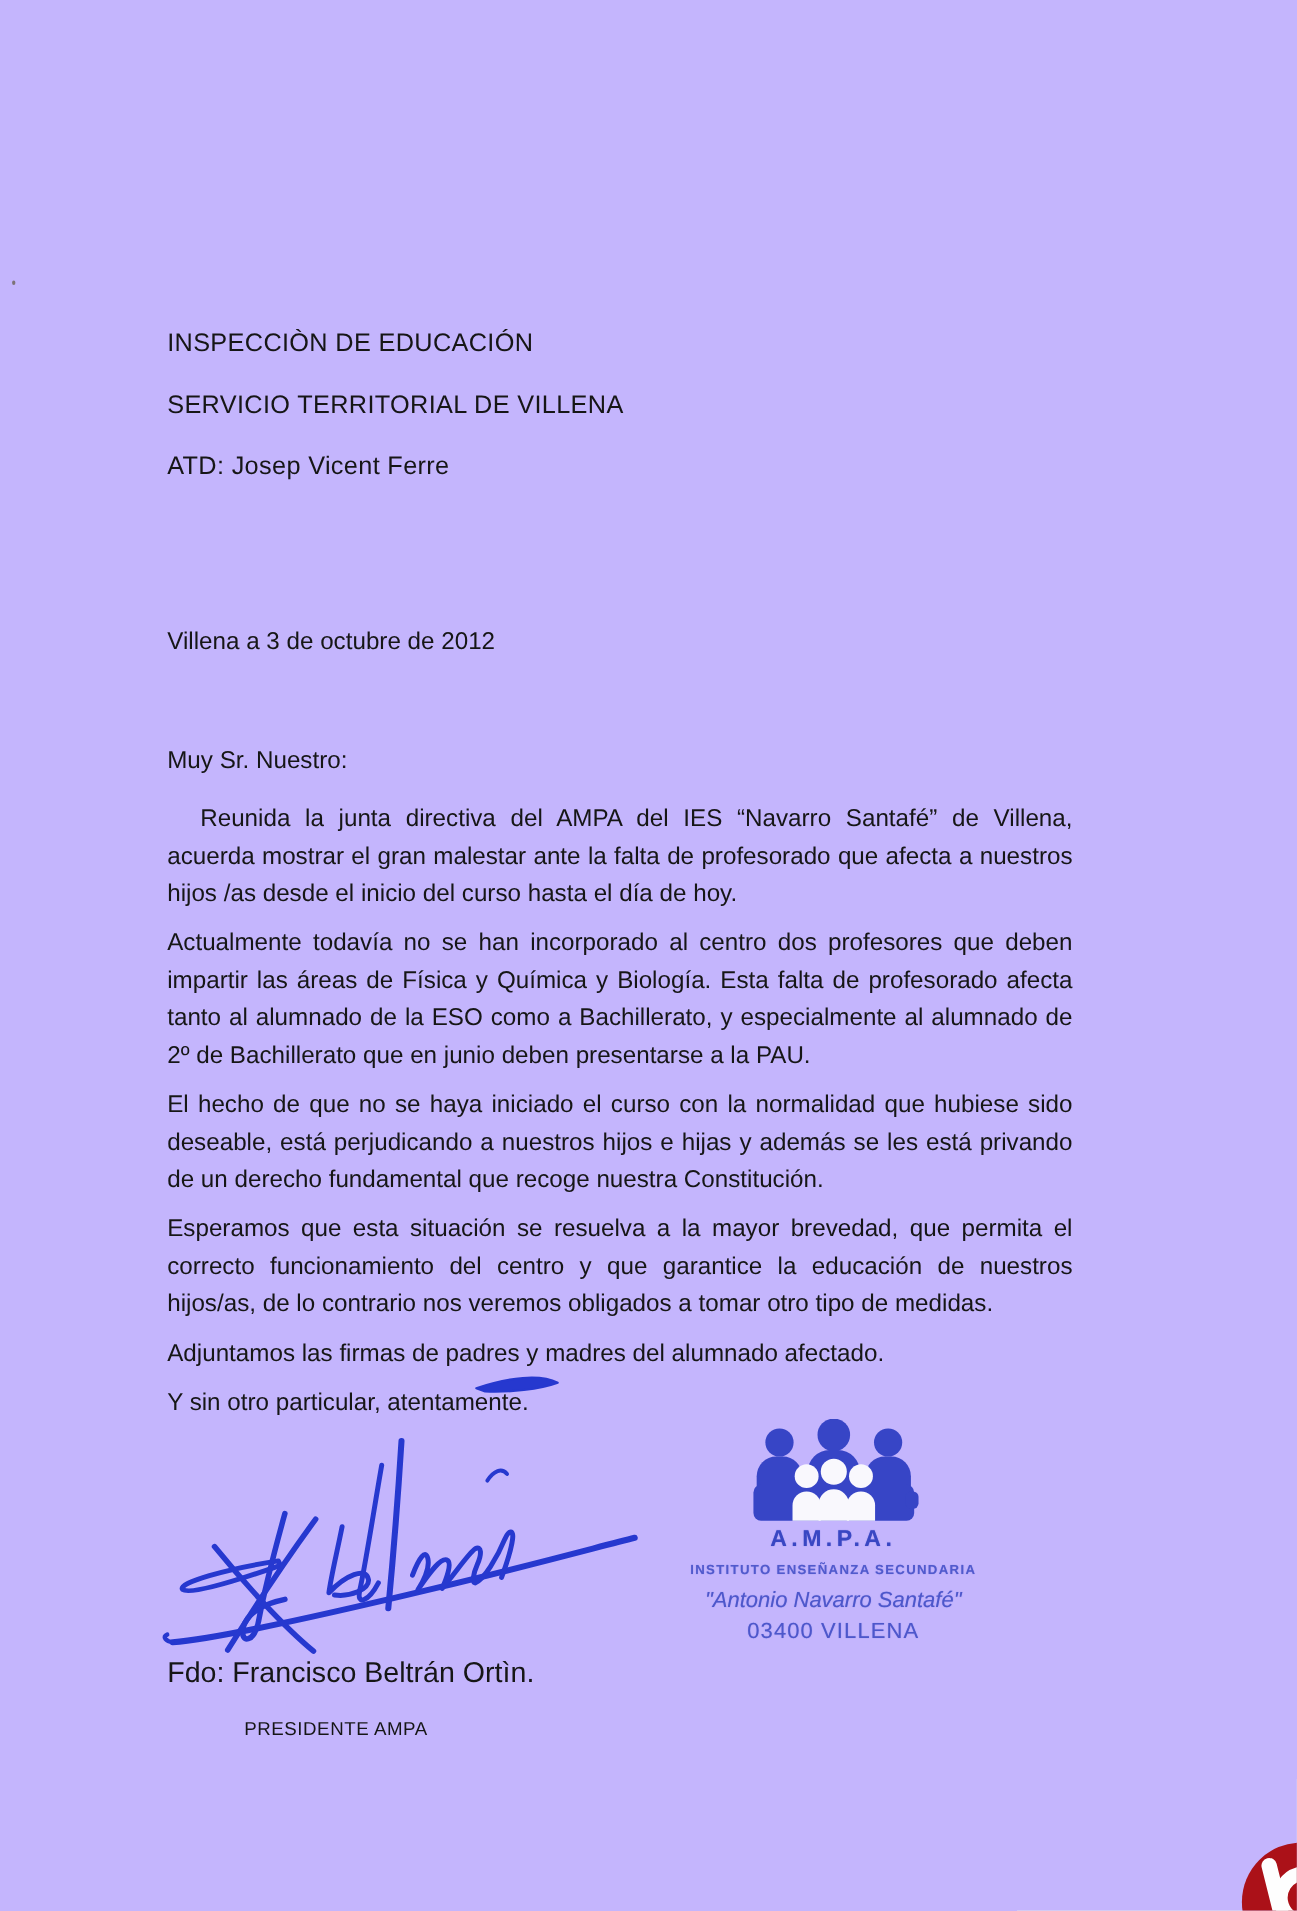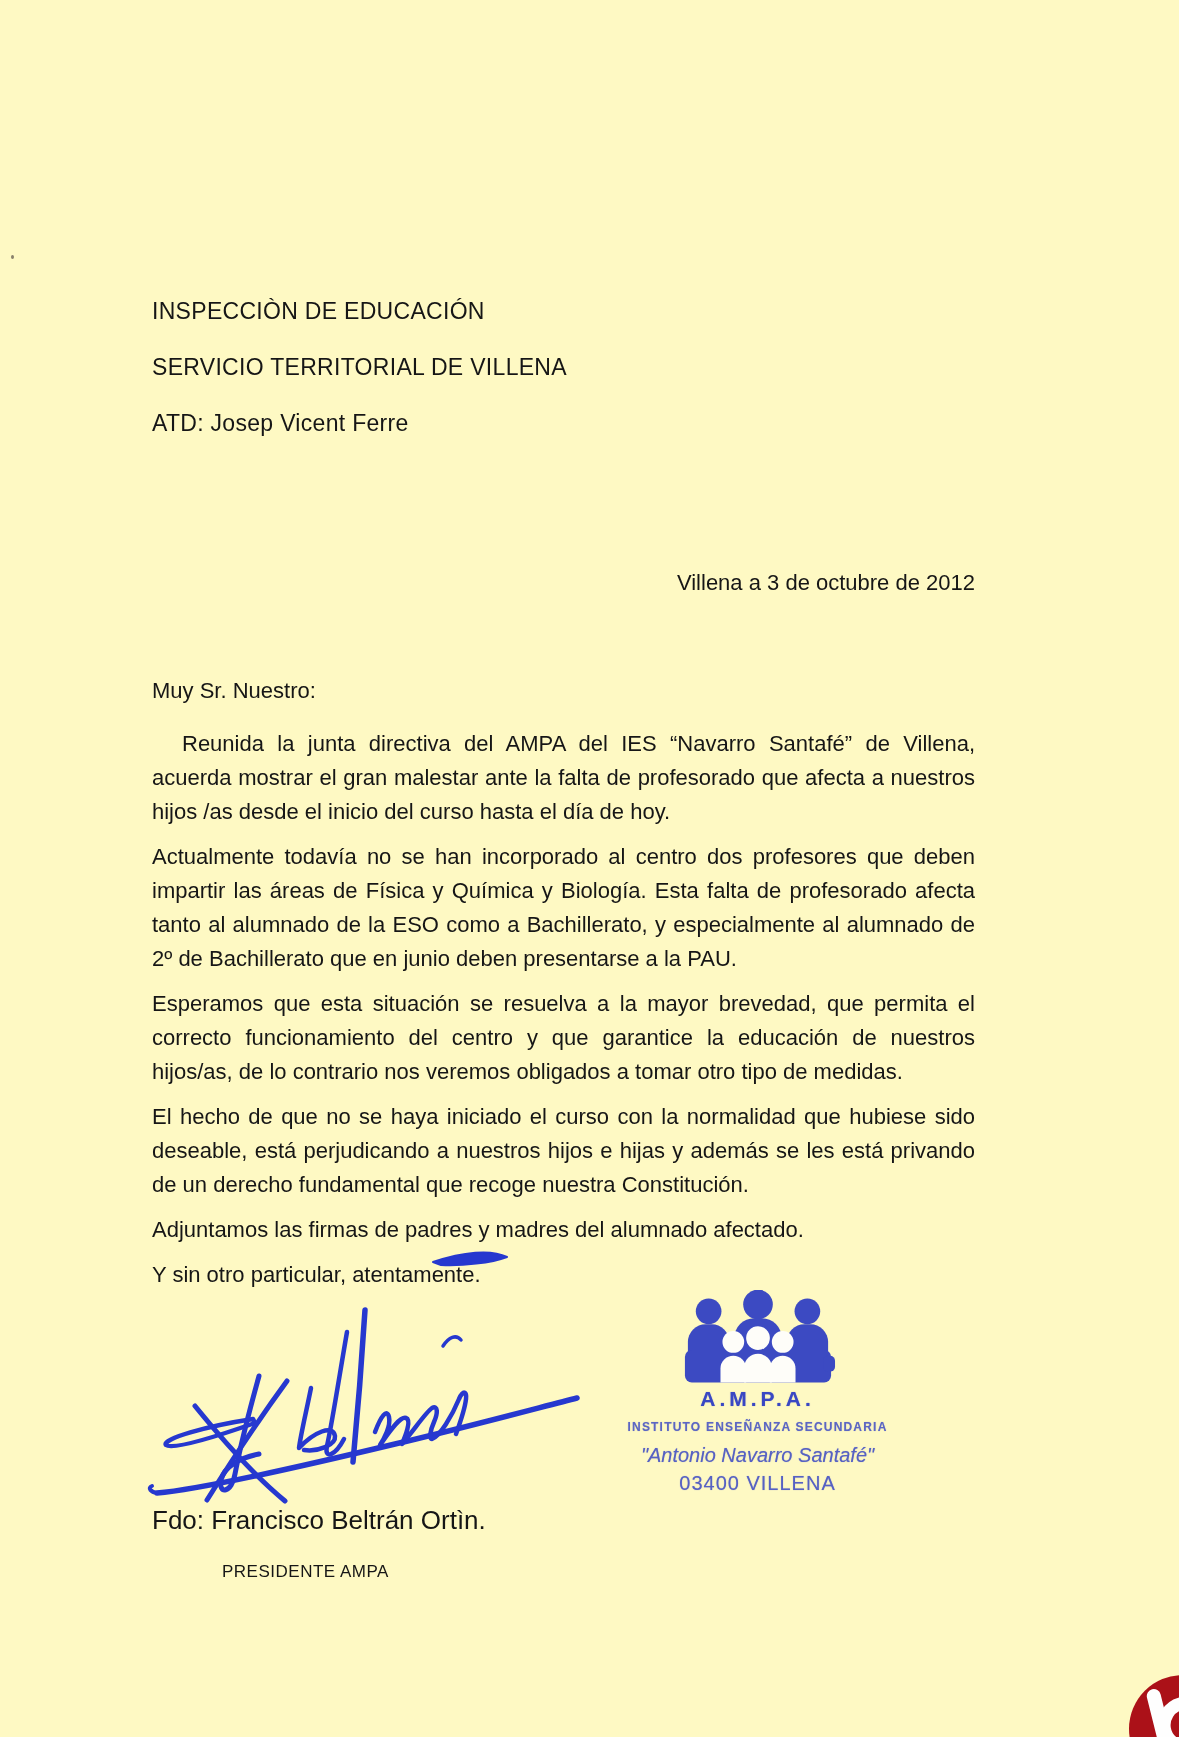--- a/index.html
+++ b/index.html
@@ -1,28 +1,28 @@
 <!DOCTYPE html>
 <html><head>
 <meta charset="utf-8">
 <style>
   html,body{margin:0;padding:0;background:#e8e8e8;}
   .page{
     position:relative;
     width:1179px;height:1737px;
     margin:0 auto;
-    background:#fef9c3;
+    background:#c4b5fd;
     overflow:hidden;
     font-family:"Liberation Sans", sans-serif;
     color:#161616;
   }
   .flow{position:absolute;left:152px;top:297px;width:823px;}
   .flow p{margin:0;padding:0;}
   .recip{font-size:23px;line-height:28px;margin-bottom:28px !important;letter-spacing:.3px;}
-  .date{font-size:22px;line-height:28px;text-align:right;margin-top:132px !important;}
+  .date{font-size:22px;line-height:28px;margin-top:132px !important;}
   .salutation{font-size:22px;line-height:28px;margin-top:80px !important;}
   .body-p{
     font-size:22px;line-height:34px;
     text-align:justify;
     margin-top:0 !important;margin-bottom:11px !important;
   }
   .body-p.indent{text-indent:30px;margin-top:22px !important;}
   .sig-wrap{position:absolute;left:135px;top:1248px;width:470px;height:270px;}
   .sig-wrap svg{width:100%;height:100%;}
   .stamp{position:absolute;left:585px;top:1290px;width:345px;text-align:center;}
@@ -48,22 +48,22 @@
     <p class="recip">INSPECCIÒN DE EDUCACIÓN</p>
     <p class="recip">SERVICIO TERRITORIAL DE VILLENA</p>
     <p class="recip">ATD: Josep Vicent Ferre</p>
 
     <p class="date">Villena a 3 de octubre de 2012</p>
 
     <p class="salutation">Muy Sr. Nuestro:</p>
 
     <p class="body-p indent">Reunida la junta directiva del AMPA del IES “Navarro Santafé” de Villena, acuerda mostrar el gran malestar ante la falta de profesorado que afecta a nuestros hijos /as desde el inicio del curso hasta el día de hoy.</p>
     <p class="body-p">Actualmente todavía no se han incorporado al centro dos profesores que deben impartir las áreas de Física y Química y Biología. Esta falta de profesorado afecta tanto al alumnado de la ESO como a Bachillerato, y especialmente al alumnado de 2º de Bachillerato que en junio deben presentarse a la PAU.</p>
+    <p class="body-p">El hecho de que no se haya iniciado el curso con la normalidad que hubiese sido deseable, está perjudicando a nuestros hijos e hijas y además se les está privando de un derecho fundamental que recoge nuestra Constitución.</p>
     <p class="body-p">Esperamos que esta situación se resuelva a la mayor brevedad,  que permita el correcto funcionamiento del centro y que garantice la educación de nuestros hijos/as, de lo contrario nos veremos obligados a tomar otro tipo de medidas.</p>
-    <p class="body-p">El hecho de que no se haya iniciado el curso con la normalidad que hubiese sido deseable, está perjudicando a nuestros hijos e hijas y además se les está privando de un derecho fundamental que recoge nuestra Constitución.</p>
     <p class="body-p">Adjuntamos las firmas de padres y madres del alumnado afectado.</p>
     <p class="body-p">Y sin otro particular, atentamente.</p>
   </div>
 
   <div class="sig-wrap">
     <svg viewBox="0 0 470 270" fill="none" stroke="#2638cf" stroke-linecap="round" stroke-linejoin="round">
 
       <path d="M 298 14 C 328 4 356 1 372 9 C 356 15 328 18 306 17 Z" fill="#2638cf" stroke-width="2"></path>
 
       <path d="M 22 245 C 60 242 160 220 260 196 C 340 177 410 158 442 150" stroke-width="5.5"></path>

